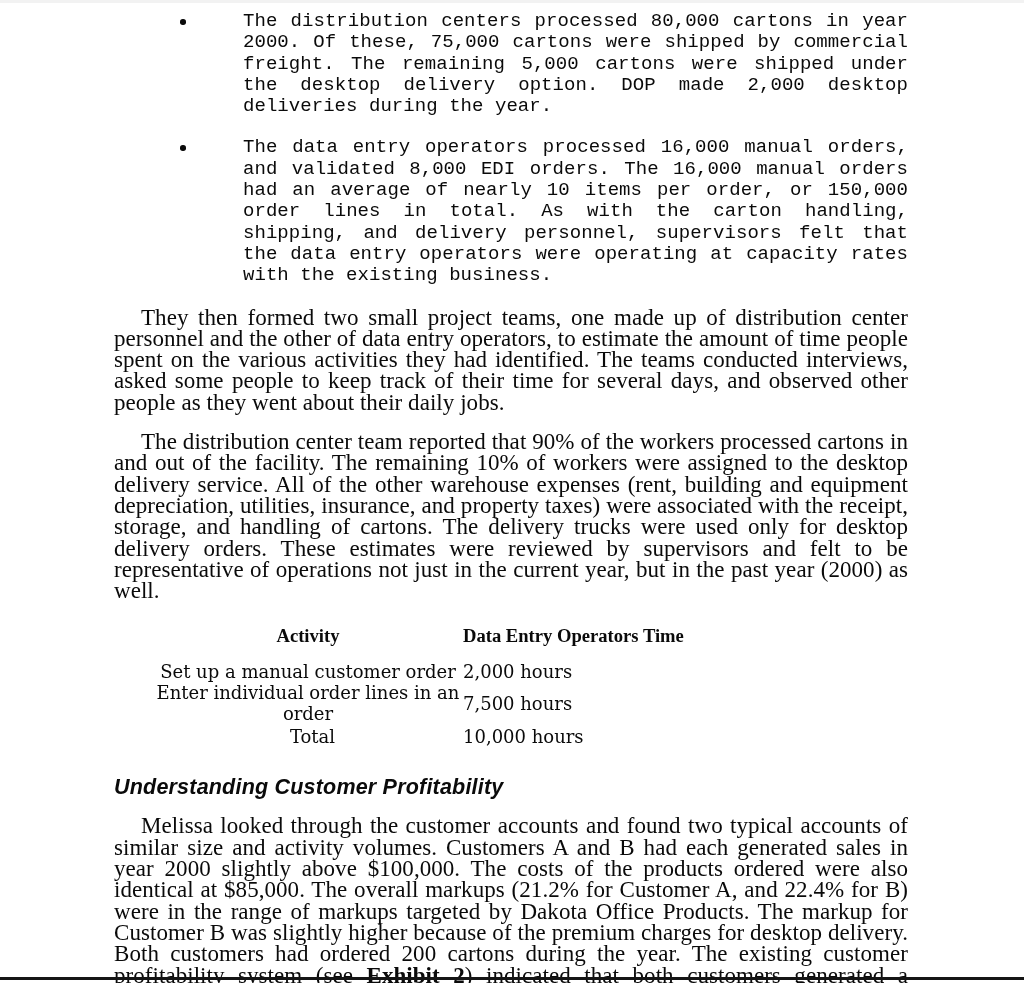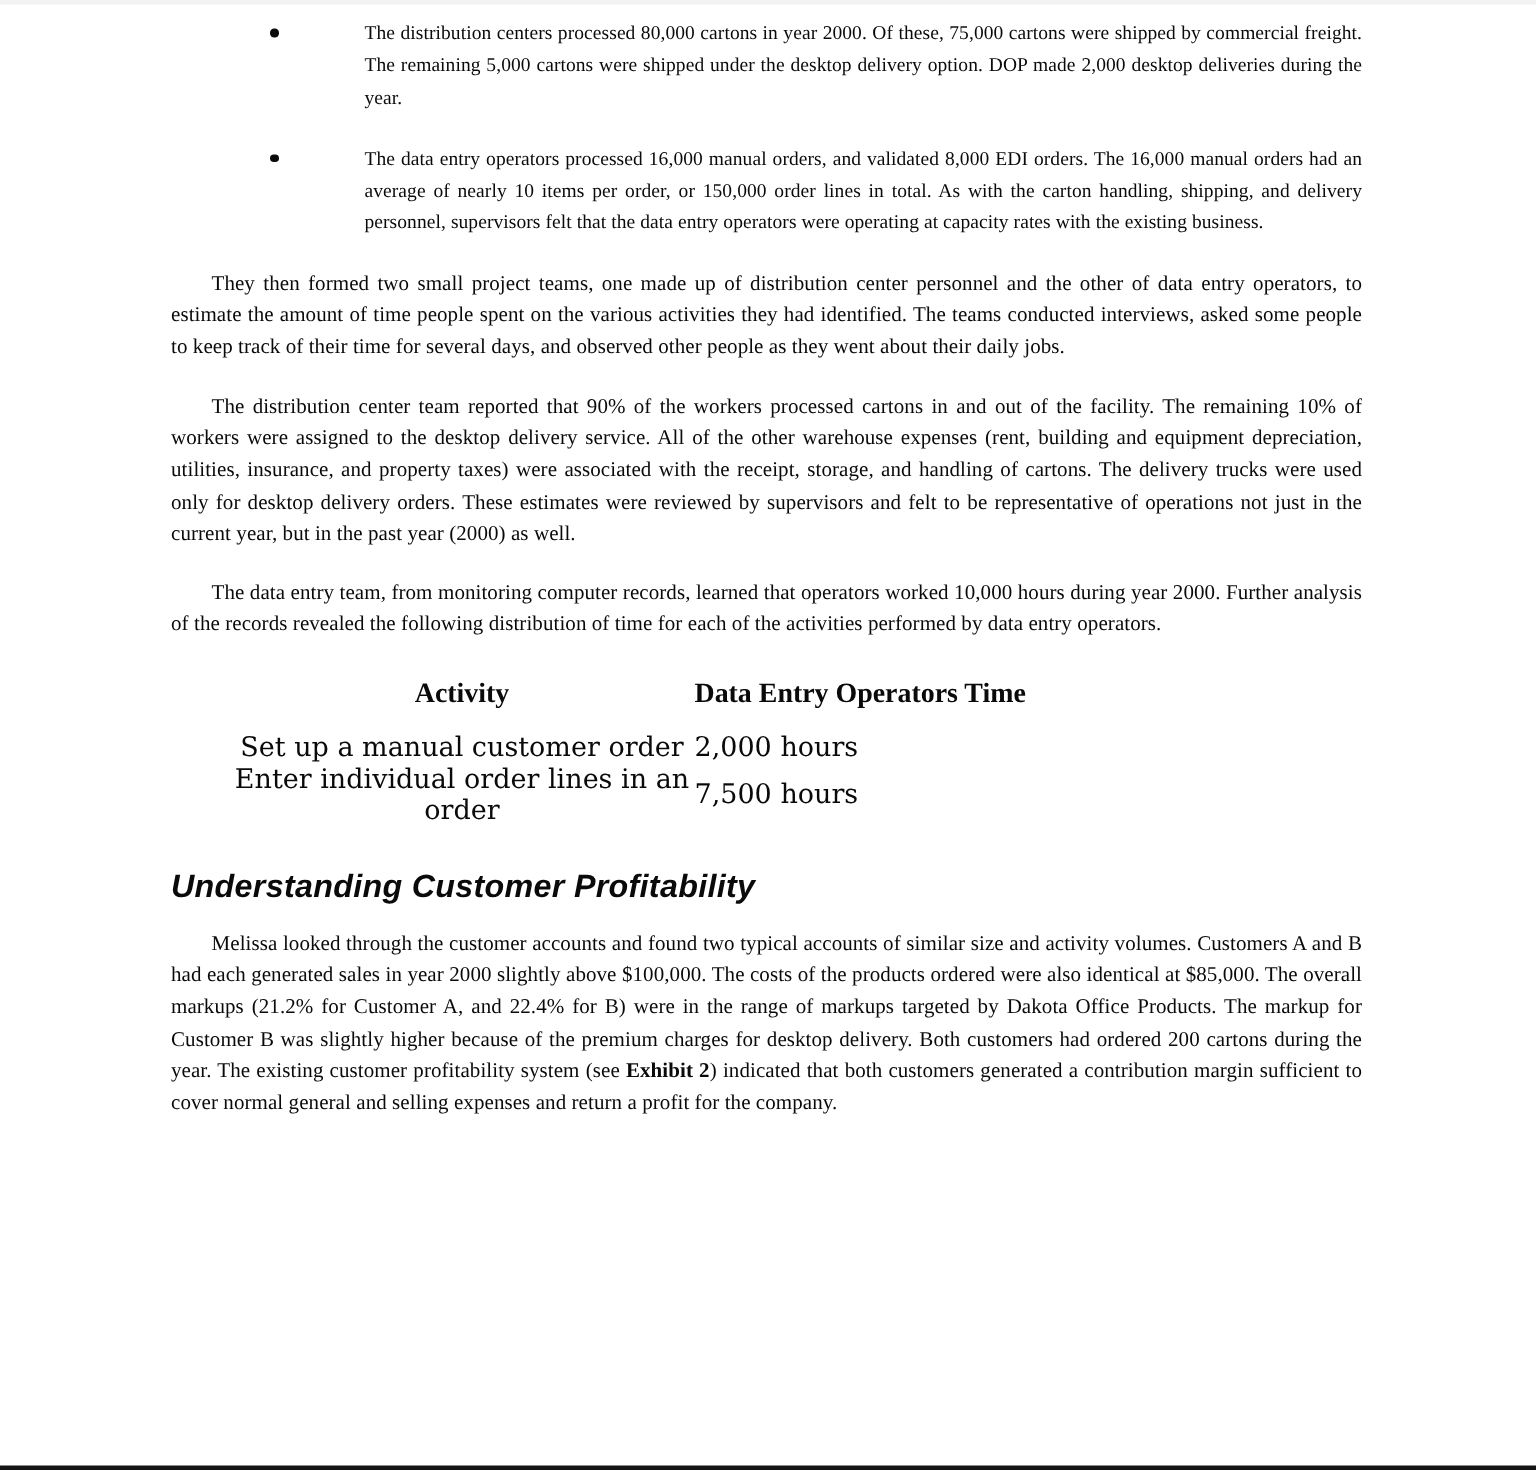--- a/index.html
+++ b/index.html
@@ -48,40 +48,41 @@
   
   .bullets {
     margin: 0;
     padding: 0;
     list-style: none;
   }
   .bullet-item {
     position: relative;
     padding-left: 129px;      
     margin-bottom: 20px;
-    font-size: 13px;
+    font-size: 19px;
     line-height: 21.3px;
     text-align: justify;
     text-justify: inter-word;
     letter-spacing: 0.05px;
+    font-family: Liberation Mono, monospace;
   }
   .bullet-item:first-child { margin-top: 11px; }
   .bullet-dot {
     position: absolute;
     left: 66px;               
     top: 8px;
     width: 5.5px;
     height: 5.5px;
     background: #0a0a0a;
     border-radius: 50%;
   }
 
   
   .para {
-    font-size: 14px;
+    font-size: 23px;
     line-height: 21.3px;
     text-align: justify;
     text-justify: inter-word;
     text-indent: 27px;
     margin: 4px 0 18px 0;
     letter-spacing: 0.05px;
   }
   .para.tight { margin-bottom: 0; }
 
   
@@ -165,39 +166,42 @@
       <li class="bullet-item">
         <span class="bullet-dot"></span>
         <span>The data entry operators processed 16,000 manual orders, and validated 8,000 EDI orders. The 16,000 manual orders had an average of nearly 10 items per order, or 150,000 order lines in total. As with the carton handling, shipping, and delivery personnel, supervisors felt that the data entry operators were operating at capacity rates with the existing business.</span>
       </li>
     </ul>
 
     <p class="para">They then formed two small project teams, one made up of distribution center personnel and the other of data entry operators, to estimate the amount of time people spent on the various activities they had identified. The teams conducted interviews, asked some people to keep track of their time for several days, and observed other people as they went about their daily jobs.</p>
 
     <p class="para">The distribution center team reported that 90% of the workers processed cartons in and out of the facility. The remaining 10% of workers were assigned to the desktop delivery service. All of the other warehouse expenses (rent, building and equipment depreciation, utilities, insurance, and property taxes) were associated with the receipt, storage, and handling of cartons. The delivery trucks were used only for desktop delivery orders. These estimates were reviewed by supervisors and felt to be representative of operations not just in the current year, but in the past year (2000) as well.</p>
 
-    <p class="para tight">The data entry team, from monitoring computer records, learned that operators worked 10,000 hours during year 2000. Further analysis of the records revealed the following distribution of time for each of the activities performed by data entry operators.</p>
 
     <div class="table-block">
       <table class="tbl">
         <thead>
           <tr>
             <th class="col-activity">Activity</th>
             <th class="col-time">Data Entry Operators Time</th>
           </tr>
         </thead>
         <tbody>
           <tr>
             <td class="activity">Set up a manual customer order</td>
             <td class="value">2,000 hours</td>
           </tr>
           <tr>
             <td class="activity">Enter individual order lines in an order</td>
             <td class="value">7,500 hours</td>
           </tr>
+          <tr class="total">
+            <td class="activity">Total</td>
+            <td class="value">10,000 hours</td>
+          </tr>
         </tbody>
       </table>
     </div>
 
     <h2 class="section-heading">Understanding Customer Profitability</h2>
 
     <p class="para"><span>Melissa looked through the customer accounts and found two typical accounts of similar size and activity volumes.  Customers A and B had each generated sales in year 2000 slightly above $100,000. The costs of the products ordered were also identical at $85,000. The overall markups (21.2% for Customer A, and 22.4% for B) were in the range of markups targeted by Dakota Office Products. The markup for Customer B was slightly higher because of the premium charges for desktop delivery. Both customers had ordered 200 cartons during the year. The existing customer profitability system (see </span><b>Exhibit 2</b><span>) indicated that both customers generated a contribution margin sufficient to cover normal general and selling expenses and return a profit for the company.</span></p>
 
   </div>
 

